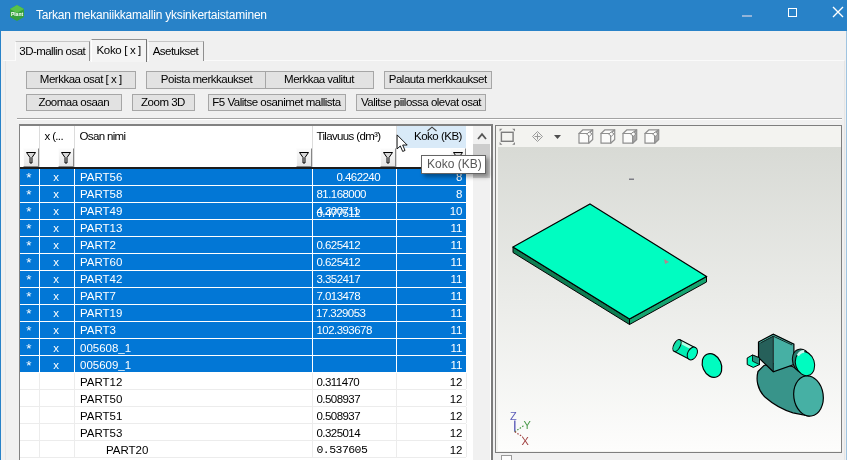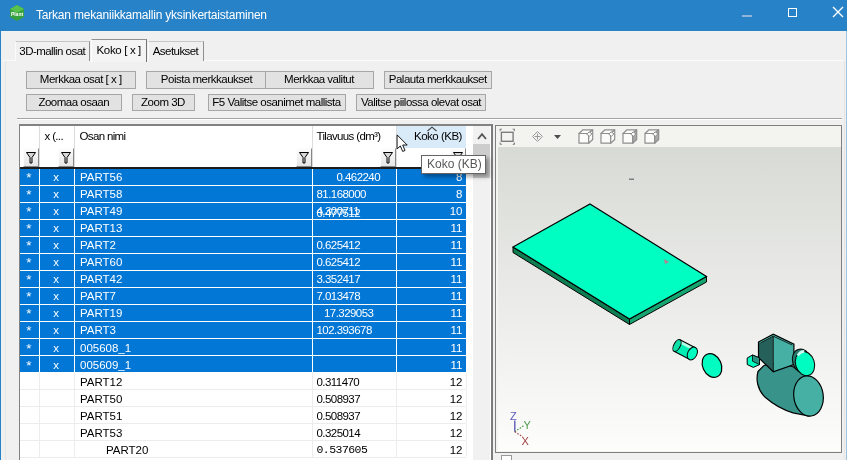--- a/index.html
+++ b/index.html
@@ -169,21 +169,21 @@
 <div class="abs rowtext num" style="left:316.5px;top:288.35px;color:#ffffff;">7.013478</div>
 <div class="abs rowtext" style="left:395px;top:288.35px;width:67.5px;color:#ffffff;text-align:right;">11</div>
 <div class="abs" style="left:20px;top:304.90px;width:446px;height:16.00px;background:#0277d6;"></div>
 <div class="abs" style="left:38.5px;top:304.90px;width:1px;height:16.00px;background:#ffffff;"></div>
 <div class="abs" style="left:74px;top:304.90px;width:1px;height:16.00px;background:#ffffff;"></div>
 <div class="abs" style="left:311.5px;top:304.90px;width:1px;height:16.00px;background:#ffffff;"></div>
 <div class="abs" style="left:395.5px;top:304.90px;width:1px;height:16.00px;background:#ffffff;"></div>
 <div class="abs rowtext" style="left:20px;top:306.40px;width:18px;color:#ffffff;text-align:center;font-size:13.5px;">*</div>
 <div class="abs rowtext" style="left:38.5px;top:305.40px;width:35px;color:#ffffff;text-align:center;">x</div>
 <div class="abs rowtext" style="left:80px;top:305.40px;color:#ffffff;">PART19</div>
-<div class="abs rowtext num" style="left:324px;top:305.40px;color:#ffffff;text-align:right;">17.329053</div>
+<div class="abs rowtext num" style="left:316px;top:305.40px;color:#ffffff;text-align:right;">17.329053</div>
 <div class="abs rowtext" style="left:395px;top:305.40px;width:67.5px;color:#ffffff;text-align:right;">11</div>
 <div class="abs" style="left:20px;top:321.95px;width:446px;height:16.00px;background:#0277d6;"></div>
 <div class="abs" style="left:38.5px;top:321.95px;width:1px;height:16.00px;background:#ffffff;"></div>
 <div class="abs" style="left:74px;top:321.95px;width:1px;height:16.00px;background:#ffffff;"></div>
 <div class="abs" style="left:311.5px;top:321.95px;width:1px;height:16.00px;background:#ffffff;"></div>
 <div class="abs" style="left:395.5px;top:321.95px;width:1px;height:16.00px;background:#ffffff;"></div>
 <div class="abs rowtext" style="left:20px;top:323.45px;width:18px;color:#ffffff;text-align:center;font-size:13.5px;">*</div>
 <div class="abs rowtext" style="left:38.5px;top:322.45px;width:35px;color:#ffffff;text-align:center;">x</div>
 <div class="abs rowtext" style="left:80px;top:322.45px;color:#ffffff;">PART3</div>
 <div class="abs rowtext num" style="left:316.5px;top:322.45px;color:#ffffff;">102.393678</div>

